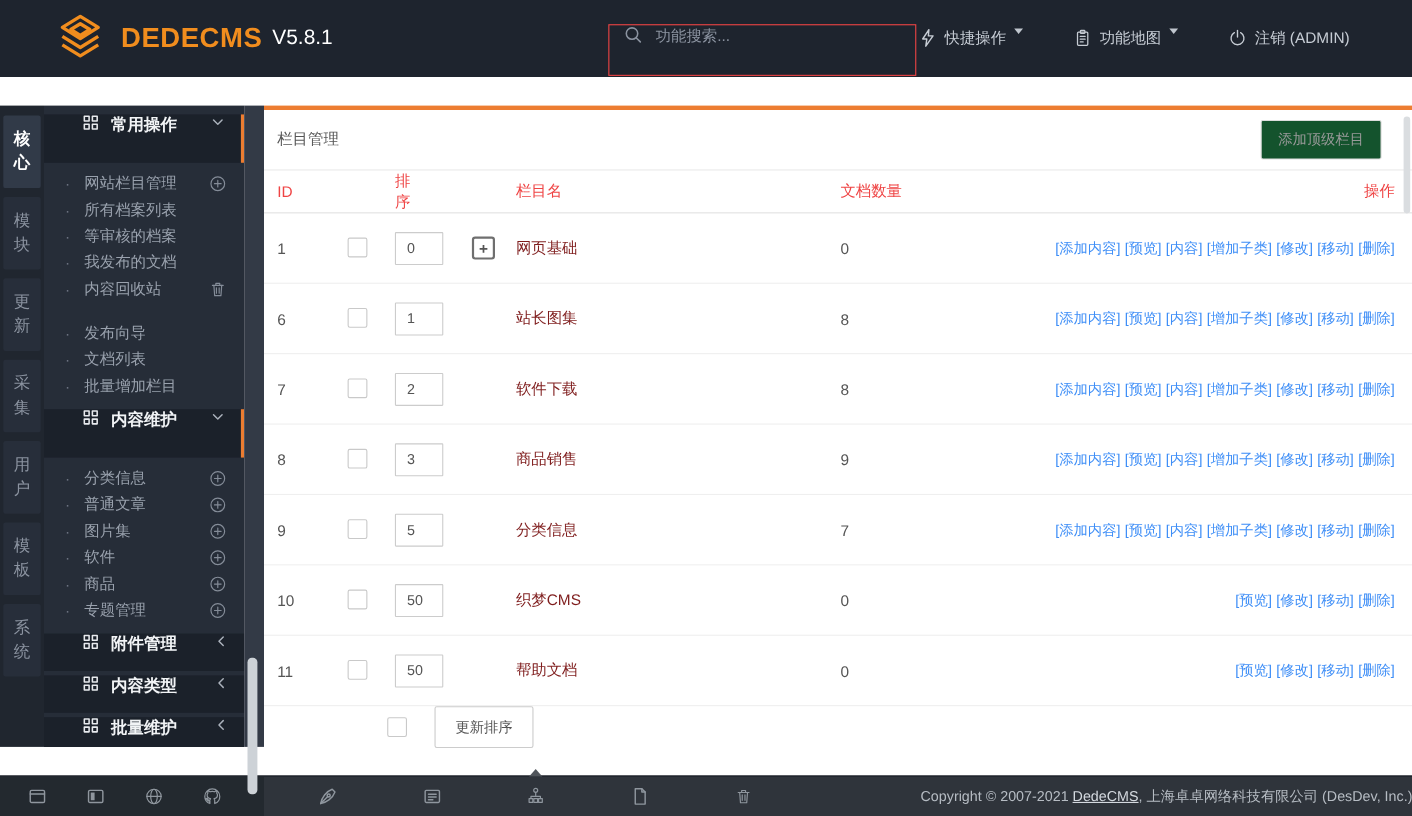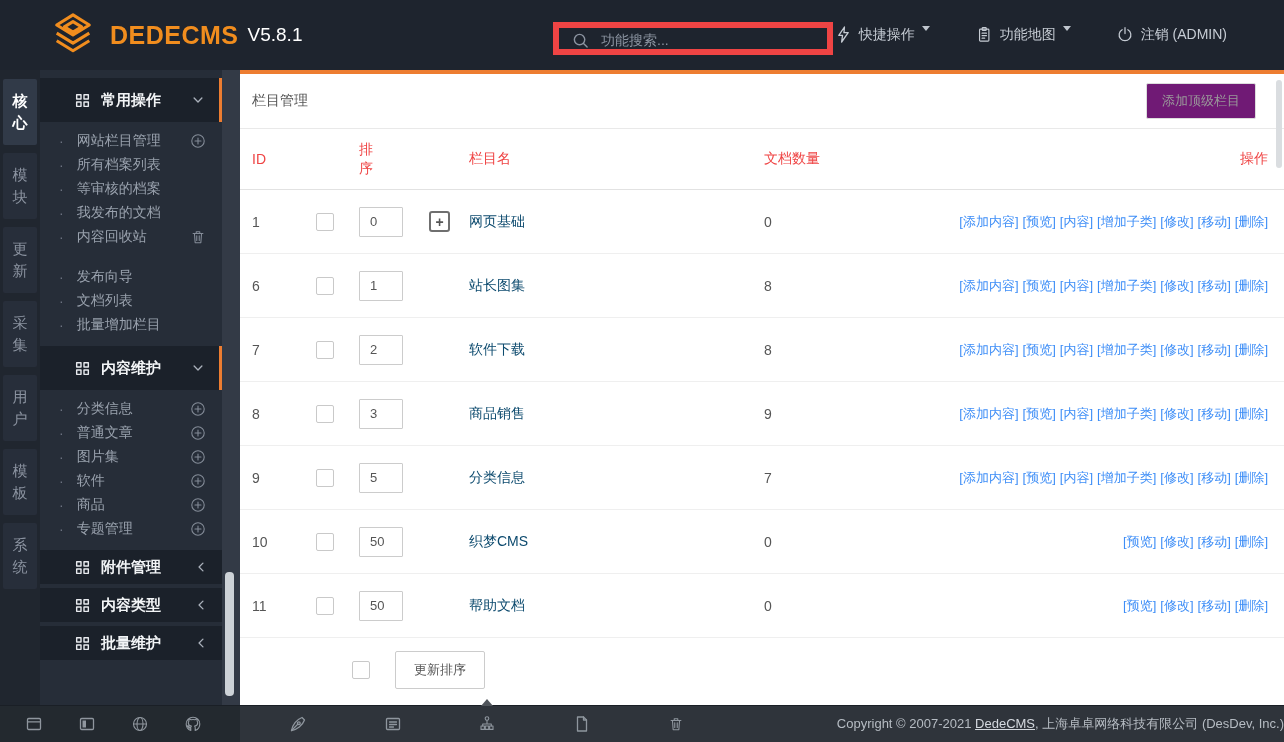--- a/index.html
+++ b/index.html
@@ -1,73 +1,73 @@
 <!DOCTYPE html>
 <html><head>
 <meta charset="utf-8">
 <style>
   html,body{margin:0;padding:0;}
   body{width:1284px;height:742px;overflow:hidden;font-family:"Liberation Sans","DejaVu Sans",sans-serif;background:#fff;}
-  .app{position:relative;width:1284px;height:742px;display:flex;flex-direction:column;}
+  .app{position:relative;width:1284px;height:742px;display:flex;flex-direction:column;gap:26px;}
 
   
   .topbar{position:relative;flex:0 0 70px;background:#1e242e;display:flex;align-items:center;}
   .logo-wrap{display:flex;align-items:center;margin-left:50px;}
   .logo-mark{width:46px;height:46px;margin-right:14px;}
   .brand{color:#F18D1E;font-size:25px;font-weight:bold;letter-spacing:.5px;}
   .version{color:#fff;font-size:19px;margin-left:9px;}
-  .search{position:absolute;left:553px;top:22px;width:280px;height:33px;border:6px solid #ef4444;display:flex;align-items:flex-end;box-sizing:border-box;background:transparent;}
+  .search{position:absolute;left:553px;top:22px;width:280px;height:47px;border:1px solid #ef4444;display:flex;align-items:flex-start;box-sizing:border-box;background:transparent;}
   .search svg{margin:0 10px 0 13px;}
   .search input{flex:1;border:none;outline:none;background:transparent;color:#aab1bc;font-size:14px;font-family:inherit;}
   .search input::placeholder{color:#8b93a0;}
   .topmenu{position:absolute;right:57px;top:0;height:70px;display:flex;align-items:center;gap:46px;}
   .topmenu .titem{display:flex;align-items:flex-start;color:#c6ccd4;font-size:14px;cursor:pointer;}
   .topmenu .titem svg{margin-right:8px;}
   .caret{width:0;height:0;border-left:4px solid transparent;border-right:4px solid transparent;border-top:5px solid #c0c6ce;margin-left:7px;}
 
   
   .mid{flex:1;display:flex;min-height:0;}
   .tabstrip{width:40px;background:#20262f;padding-top:9px;box-sizing:border-box;}
   .tab{width:34px;margin:0 auto 8px auto;padding:11px 0;background:#272e3a;color:#8b93a0;font-size:15px;text-align:center;line-height:22px;border-radius:2px;cursor:pointer;}
   .tab.active{background:#313a48;color:#ffffff;font-weight:bold;}
 
   .sidemenu{width:182px;background:#262d38;padding-top:8px;box-sizing:border-box;overflow:hidden;}
-  .sec-head{height:44px;background:#1b212a;display:flex;align-items:center;color:#f2f4f6;font-size:15px;font-weight:bold;padding:0 14px 0 35px;box-sizing:border-box;cursor:pointer;}
+  .sec-head{height:44px;background:#1b212a;display:flex;align-items:flex-start;color:#f2f4f6;font-size:15px;font-weight:bold;padding:0 14px 0 35px;box-sizing:border-box;cursor:pointer;}
   .sec-head.open{border-right:3px solid #ED7D31;}
   .sec-head .sico{display:flex;margin-right:11px;color:#e8eaee;}
   .sec-head .chev{margin-left:auto;display:flex;color:#aab1bb;}
   .sec-head.closed{height:34px;margin-bottom:4px;}
   .sec-items{padding:7px 0 9px 0;}
   .item{height:24px;display:flex;align-items:center;color:#99a1ad;font-size:14px;padding:0 16px 0 19px;cursor:pointer;}
   .item .dot{color:#6b7280;margin-right:13px;}
   .item .ricon{margin-left:auto;display:flex;color:#848c98;}
 
   .gutter{width:18px;background:#333a46;position:relative;}
   .gutter .thumb{position:absolute;left:3px;top:502px;width:9px;height:124px;background:#cdd2d7;border-radius:4px;}
 
   
   .main{flex:1;background:#fff;border-top:4px solid #ED7D31;display:flex;flex-direction:column;position:relative;min-width:0;}
   .mainscroll{position:absolute;right:2px;top:6px;width:6px;height:88px;background:#dadde0;border-radius:3px;}
   .titlebar{flex:0 0 54px;display:flex;align-items:center;justify-content:space-between;padding:0 28px 0 12px;border-bottom:1px solid #e9e9e9;}
   .page-title{color:#555;font-size:14px;}
-  .btn-light{background:#701a75;border:1px solid #ddd;color:#9a9a9a;font-size:13px;padding:8px 15px;border-radius:2px;cursor:pointer;font-family:inherit;}
+  .btn-light{background:#14532d;border:1px solid #ddd;color:#9a9a9a;font-size:13px;padding:8px 15px;border-radius:2px;cursor:pointer;font-family:inherit;}
   .btn-mid{background:#fff;border:1px solid #ccc;color:#555;font-size:13px;padding:9px 18px;border-radius:2px;cursor:pointer;font-family:inherit;}
 
   .grid{display:grid;grid-template-columns:64px 43px 70px 40px 1fr 200px 330px;align-items:center;padding:0 16px 0 12px;}
   .thead{height:60px;color:#ef4444;font-size:14px;border-bottom:1px solid #e2e2e2;}
   .h-sort span{display:inline-block;width:15px;line-height:19px;word-break:break-all;}
   .h-count,.c-count{padding-left:26px;box-sizing:border-box;}
   .h-act,.c-act{text-align:right;}
   .trow{height:63px;border-bottom:1px solid #efefef;}
   .trow.last{border-bottom:none;margin-left:36px;}
   .c-id{color:#555;font-size:14px;}
   .cbx{display:inline-block;width:16px;height:16px;border:1px solid #c9c9c9;border-radius:2px;background:#fff;cursor:pointer;vertical-align:middle;}
   .sortin{width:44px;height:30px;box-sizing:border-box;border:1px solid #ccc;border-radius:1px;font-size:13px;color:#555;padding-left:10px;font-family:inherit;outline:none;}
   .expander{display:inline-flex;width:17px;height:17px;border:2px solid #6f6f6f;border-radius:3px;color:#555;font-size:14px;font-weight:bold;align-items:center;justify-content:center;line-height:1;cursor:pointer;}
-  .catlink{color:#0c4a6e;font-size:14px;text-decoration:none;cursor:pointer;}
+  .catlink{color:#7f1d1d;font-size:14px;text-decoration:none;cursor:pointer;}
   .c-count{color:#555;font-size:14px;}
   .alink{color:#3E8EF7;font-size:13px;text-decoration:none;margin-left:4px;cursor:pointer;white-space:nowrap;}
 
   
   .footer{flex:0 0 36px;display:flex;background:#2f343b;border-top:1px solid #1a1f26;}
   .footer-left{width:240px;box-sizing:border-box;background:#23292f;display:flex;align-items:center;justify-content:space-between;padding:0 38px 0 25px;color:#8f969e;}
   .footer-left span{display:flex;cursor:pointer;}
   .footer-main{flex:1;position:relative;display:flex;align-items:center;color:#8f969e;}
   .fic{position:absolute;display:flex;cursor:pointer;}
   .copyright{margin-left:auto;padding-right:0;color:#b6bcc3;font-size:13px;}

